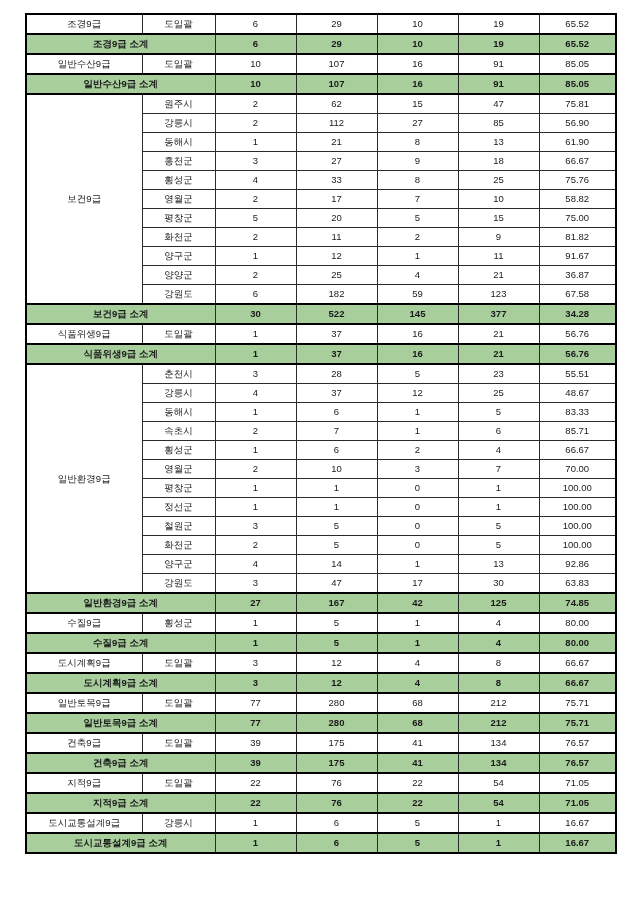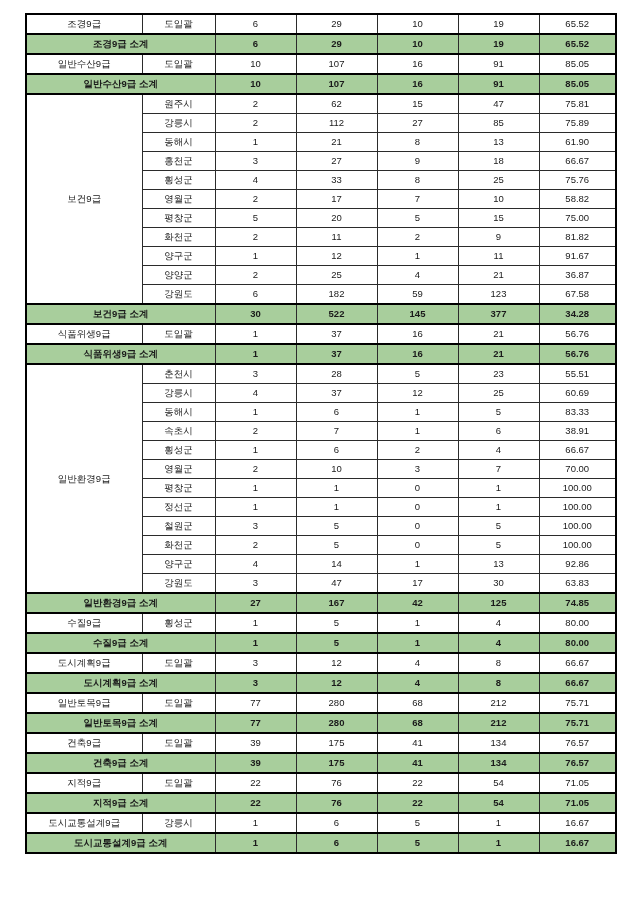--- a/index.html
+++ b/index.html
@@ -106,21 +106,21 @@
           <td class="val-cell">15</td>
           <td class="val-cell">47</td>
           <td class="val-cell">75.81</td>
         </tr>
         <tr class="data-row">
           <td class="region-cell">강릉시</td>
           <td class="val-cell first-val">2</td>
           <td class="val-cell">112</td>
           <td class="val-cell">27</td>
           <td class="val-cell">85</td>
-          <td class="val-cell">75.89</td>
+          <td class="val-cell">56.90</td>
         </tr>
         <tr class="data-row">
           <td class="region-cell">동해시</td>
           <td class="val-cell first-val">1</td>
           <td class="val-cell">21</td>
           <td class="val-cell">8</td>
           <td class="val-cell">13</td>
           <td class="val-cell">61.90</td>
         </tr>
         <tr class="data-row">
@@ -220,37 +220,37 @@
           <td class="val-cell">5</td>
           <td class="val-cell">23</td>
           <td class="val-cell">55.51</td>
         </tr>
         <tr class="data-row">
           <td class="region-cell">강릉시</td>
           <td class="val-cell first-val">4</td>
           <td class="val-cell">37</td>
           <td class="val-cell">12</td>
           <td class="val-cell">25</td>
-          <td class="val-cell">60.69</td>
+          <td class="val-cell">48.67</td>
         </tr>
         <tr class="data-row">
           <td class="region-cell">동해시</td>
           <td class="val-cell first-val">1</td>
           <td class="val-cell">6</td>
           <td class="val-cell">1</td>
           <td class="val-cell">5</td>
           <td class="val-cell">83.33</td>
         </tr>
         <tr class="data-row">
           <td class="region-cell">속초시</td>
           <td class="val-cell first-val">2</td>
           <td class="val-cell">7</td>
           <td class="val-cell">1</td>
           <td class="val-cell">6</td>
-          <td class="val-cell">38.91</td>
+          <td class="val-cell">85.71</td>
         </tr>
         <tr class="data-row">
           <td class="region-cell">횡성군</td>
           <td class="val-cell first-val">1</td>
           <td class="val-cell">6</td>
           <td class="val-cell">2</td>
           <td class="val-cell">4</td>
           <td class="val-cell">66.67</td>
         </tr>
         <tr class="data-row">

